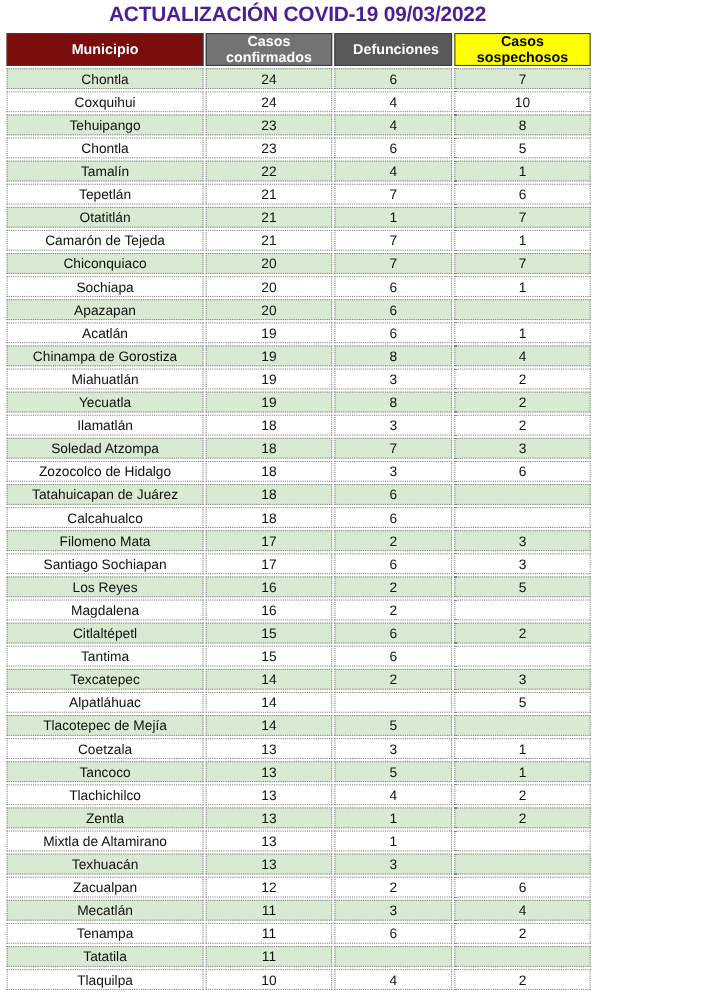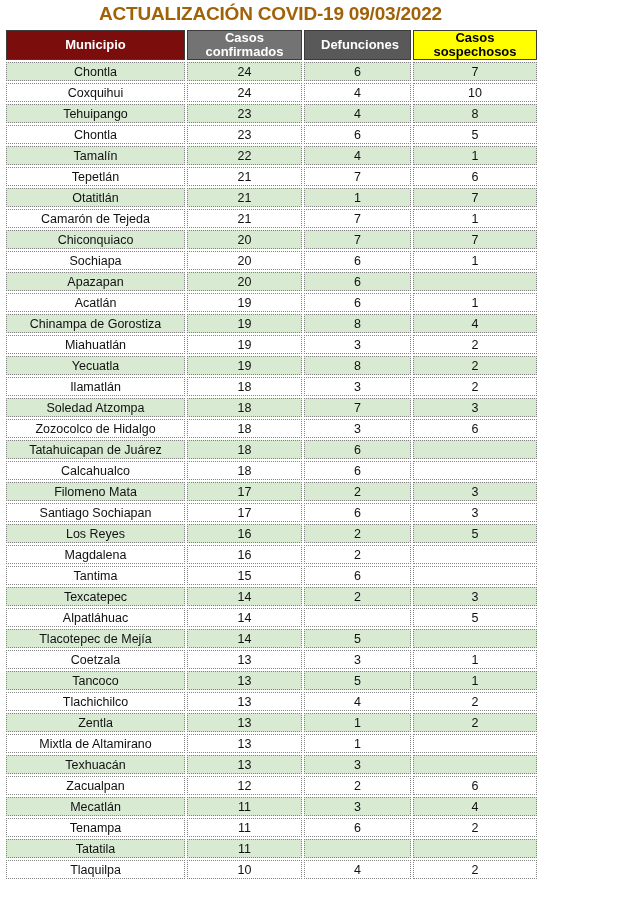--- a/index.html
+++ b/index.html
@@ -18,21 +18,21 @@
   }
   .title {
     width: 533px;
     margin: 0 0 0 4px;
     padding-top: 3px;
     height: 25px;
     text-align: center;
     font-size: 19px;
     font-weight: bold;
     letter-spacing: -0.2px;
-    color: #a16207;
+    color: #4c1d95;
     white-space: nowrap;
   }
   table.covid {
     border-collapse: separate;
     border-spacing: 2px;
     margin-left: 4px;
     table-layout: fixed;
     width: 529px;
   }
   table.covid th {
@@ -219,20 +219,26 @@
           <td class="num">16</td>
           <td class="num">2</td>
           <td class="num">5</td>
         </tr>
         <tr>
           <td class="name">Magdalena</td>
           <td class="num">16</td>
           <td class="num">2</td>
           <td class="num"></td>
         </tr>
+        <tr class="alt">
+          <td class="name">Citlaltépetl</td>
+          <td class="num">15</td>
+          <td class="num">6</td>
+          <td class="num">2</td>
+        </tr>
         <tr>
           <td class="name">Tantima</td>
           <td class="num">15</td>
           <td class="num">6</td>
           <td class="num"></td>
         </tr>
         <tr class="alt">
           <td class="name">Texcatepec</td>
           <td class="num">14</td>
           <td class="num">2</td>

